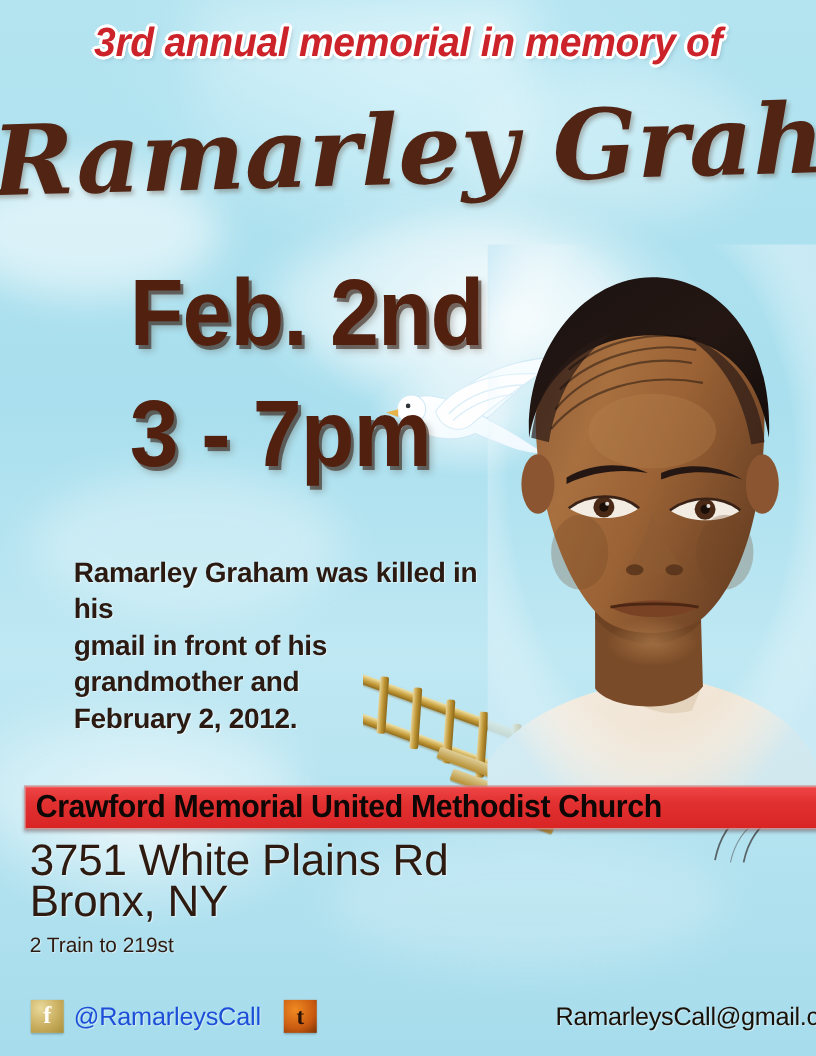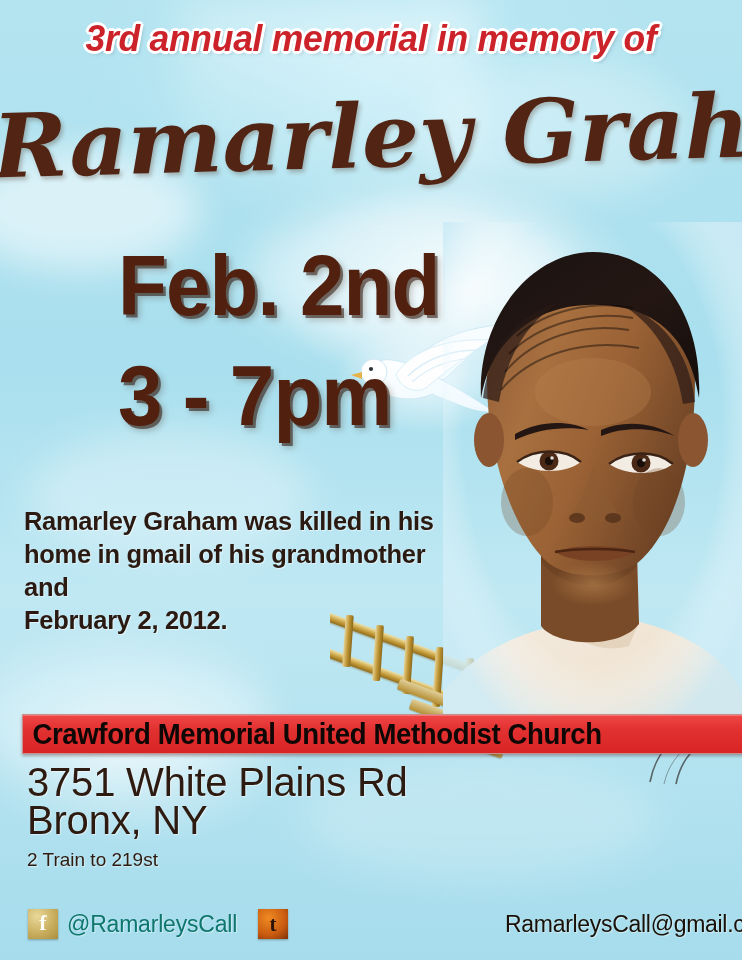--- a/index.html
+++ b/index.html
@@ -121,21 +121,21 @@
 
   
   .body-copy{
     position:absolute;left:24px;top:505px;width:430px;
     font-family:"Liberation Sans", sans-serif;
     font-weight:bold;font-size:25.5px;line-height:1.30;
     color:#2a1a12;
     letter-spacing:-.3px;
     text-shadow:1px 1px 1px rgba(255,255,255,.55);
   }
-  .body-copy span{display:block;}
+  .body-copy span{display:block;margin-left:43px;}
 
   
   .venue-banner{
     position:absolute;left:22px;top:714px;width:724px;height:40px;
     background:linear-gradient(180deg,#f04646 0%, #e23131 38%, #d92424 100%);
     border:1px solid #c88f8f;
     box-shadow:0 2px 3px rgba(60,20,20,.35), inset 0 1px 0 rgba(255,255,255,.25);
     display:flex;align-items:center;
   }
   .venue-banner .venue-text{
@@ -185,21 +185,21 @@
     padding-bottom:2px;
   }
   .tw-icon{
     background:
       radial-gradient(circle at 35% 30%, #f08a22, #c85a10 60%, #7d3207 100%);
     color:#2b1206;font-size:21px;font-family:"Liberation Serif", serif;
     font-weight:bold;
   }
   .soc-text{
     font-family:"Liberation Sans", sans-serif;
-    font-size:23px;color:#0f766e;white-space:nowrap;
+    font-size:23px;color:#1d4ed8;white-space:nowrap;
     letter-spacing:-.2px;
     text-shadow:1px 1px 1px rgba(255,255,255,.45);
   }
   .mail-text{
     font-family:"Liberation Sans", sans-serif;
     font-size:23px;color:#191008;white-space:nowrap;
     letter-spacing:-.3px;
     text-shadow:1px 1px 1px rgba(255,255,255,.45);
   }
 </style>
@@ -366,21 +366,21 @@
   <div class="headline">3rd annual memorial in memory of</div>
 
   <div class="script-name">Ramarley Graham</div>
 
   <div class="date-line">Feb. 2nd</div>
 
   <div class="time-line">3 - 7pm</div>
 
   <div class="body-copy">
     <span>Ramarley Graham was killed in his</span>
-    <span>home in gmail of his grandmother and</span>
+    <span>gmail in front of his grandmother and</span>
     <span>February 2, 2012.</span>
   </div>
 
   <div class="venue-banner">
     <div class="venue-text">Crawford Memorial United Methodist Church</div>
   </div>
 
   <div class="addr1">3751 White Plains Rd</div>
   <div class="addr2">Bronx, NY</div>
   <div class="addr3">2 Train to 219st</div>

